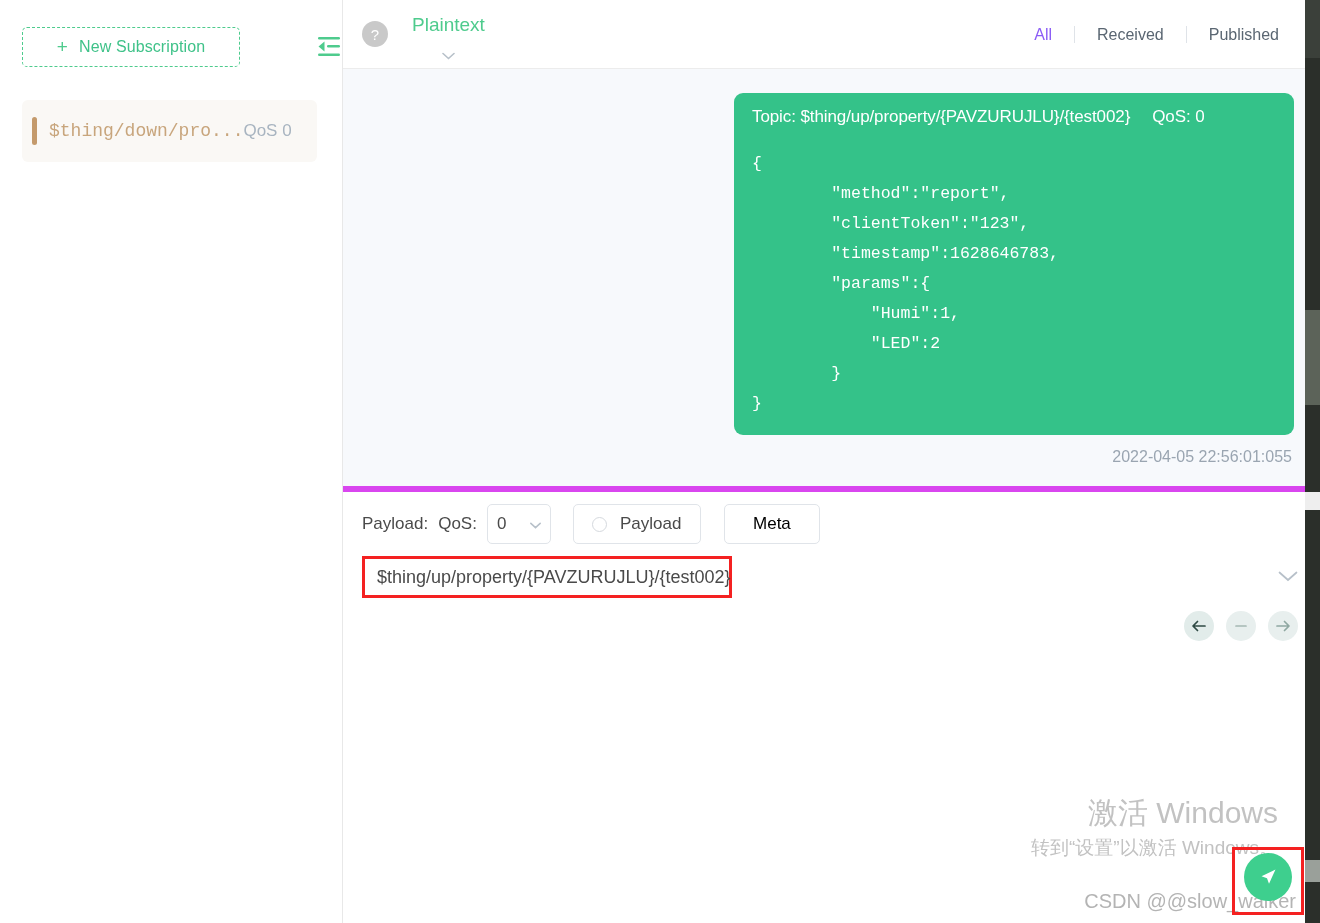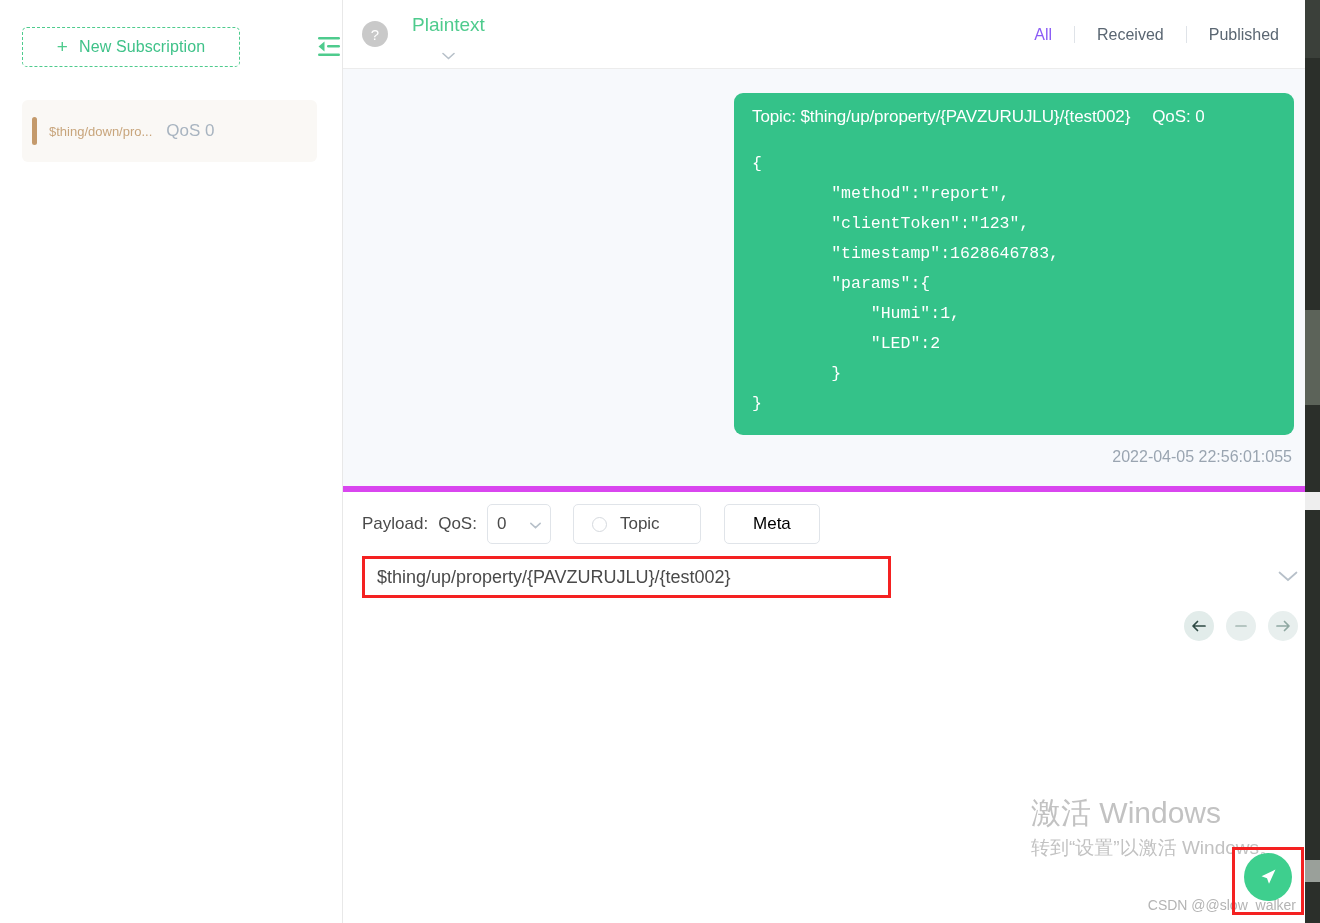--- a/index.html
+++ b/index.html
@@ -70,27 +70,27 @@
   }
   .sub-item .accent {
     width: 5px; height: 28px;
     background: #c49a6c;
     border-radius: 3px;
     margin-left: 10px;
     flex: 0 0 5px;
   }
   .sub-item .sub-topic {
     margin-left: 12px;
-    font-size: 13px;
+    font-size: 18px;
     color: #c8a57c;
     white-space: nowrap;
     overflow: hidden;
+    font-family: Liberation Mono, monospace;
   }
   .sub-item .sub-qos {
-    margin-left: 14px;
     font-size: 17px;
     color: #a8b4c0;
     white-space: nowrap;
   }
 
   
   .main {
     flex: 1 1 auto;
     height: 923px;
     position: relative;
@@ -280,21 +280,21 @@
   .topic-row {
     height: 47px;
     flex: 0 0 47px;
     position: relative;
     display: flex;
     align-items: center;
   }
   .topic-input {
     position: absolute;
     left: 19px; top: 0;
-    width: 529px; height: 42px;
+    width: 370px; height: 42px;
     border: 3px solid #f42121;
     background: #ffffff;
     display: flex;
     align-items: center;
     padding-left: 12px;
     font-size: 18px;
     color: #4a4a4a;
     cursor: text;
   }
   .topic-expand {
@@ -326,32 +326,32 @@
     align-items: center;
     justify-content: center;
     cursor: pointer;
   }
   .circ.dim { background: #e8efee; }
 
   
   .wm-win {
     position: absolute;
     right: 42px; bottom: 62px;
-    text-align: left;
+    text-align: right;
     color: #c2c2c2;
     pointer-events: none;
     user-select: none;
     line-height: 1.35;
   }
   .wm-win .l1 { font-size: 30px; font-weight: 300; }
   .wm-win .l2 { font-size: 19px; font-weight: 300; margin-top: 2px;}
   .wm-csdn {
     position: absolute;
     right: 24px; bottom: 10px;
-    font-size: 14px;
+    font-size: 20px;
     color: #b4b4b4;
     pointer-events: none;
     user-select: none;
   }
   .send-btn {
     position: absolute;
     right: 28px; bottom: 22px;
     width: 48px; height: 48px;
     border-radius: 50%;
     background: #3ecf8e;
@@ -464,21 +464,21 @@
           <span>0</span>
           <span>
             <svg width="11" height="7" viewBox="0 0 13 8">
                 <path d="M1 1.5 L6.5 6.5 L12 1.5" stroke="#b7c0c9" stroke-width="1.8" fill="none" stroke-linecap="round"></path>
               </svg>
           </span>
         </div>
 
         <div class="pill retain">
           <span class="radio-dot"></span>
-          <span>Topic</span>
+          <span>Payload</span>
         </div>
 
         <div class="pill meta">
           <span>Meta</span>
         </div>
       </div>
 
       <div class="topic-row">
         <div class="topic-input" title="Topic">$thing/up/property/{PAVZURUJLU}/{test002}</div>
         <div class="topic-expand">

